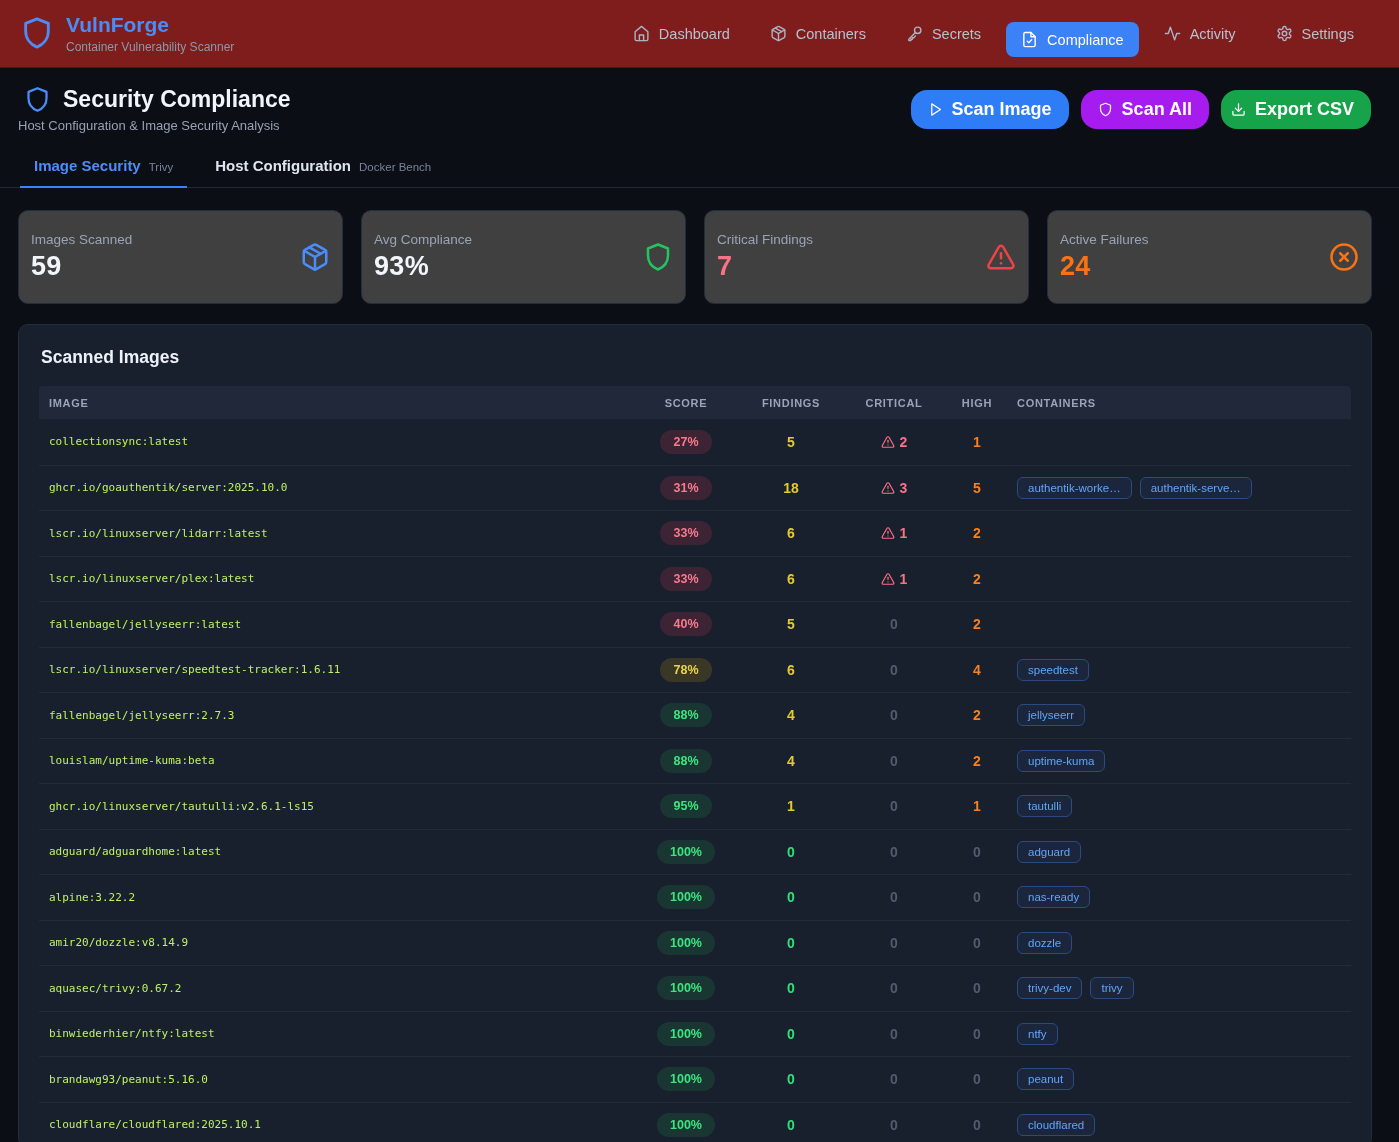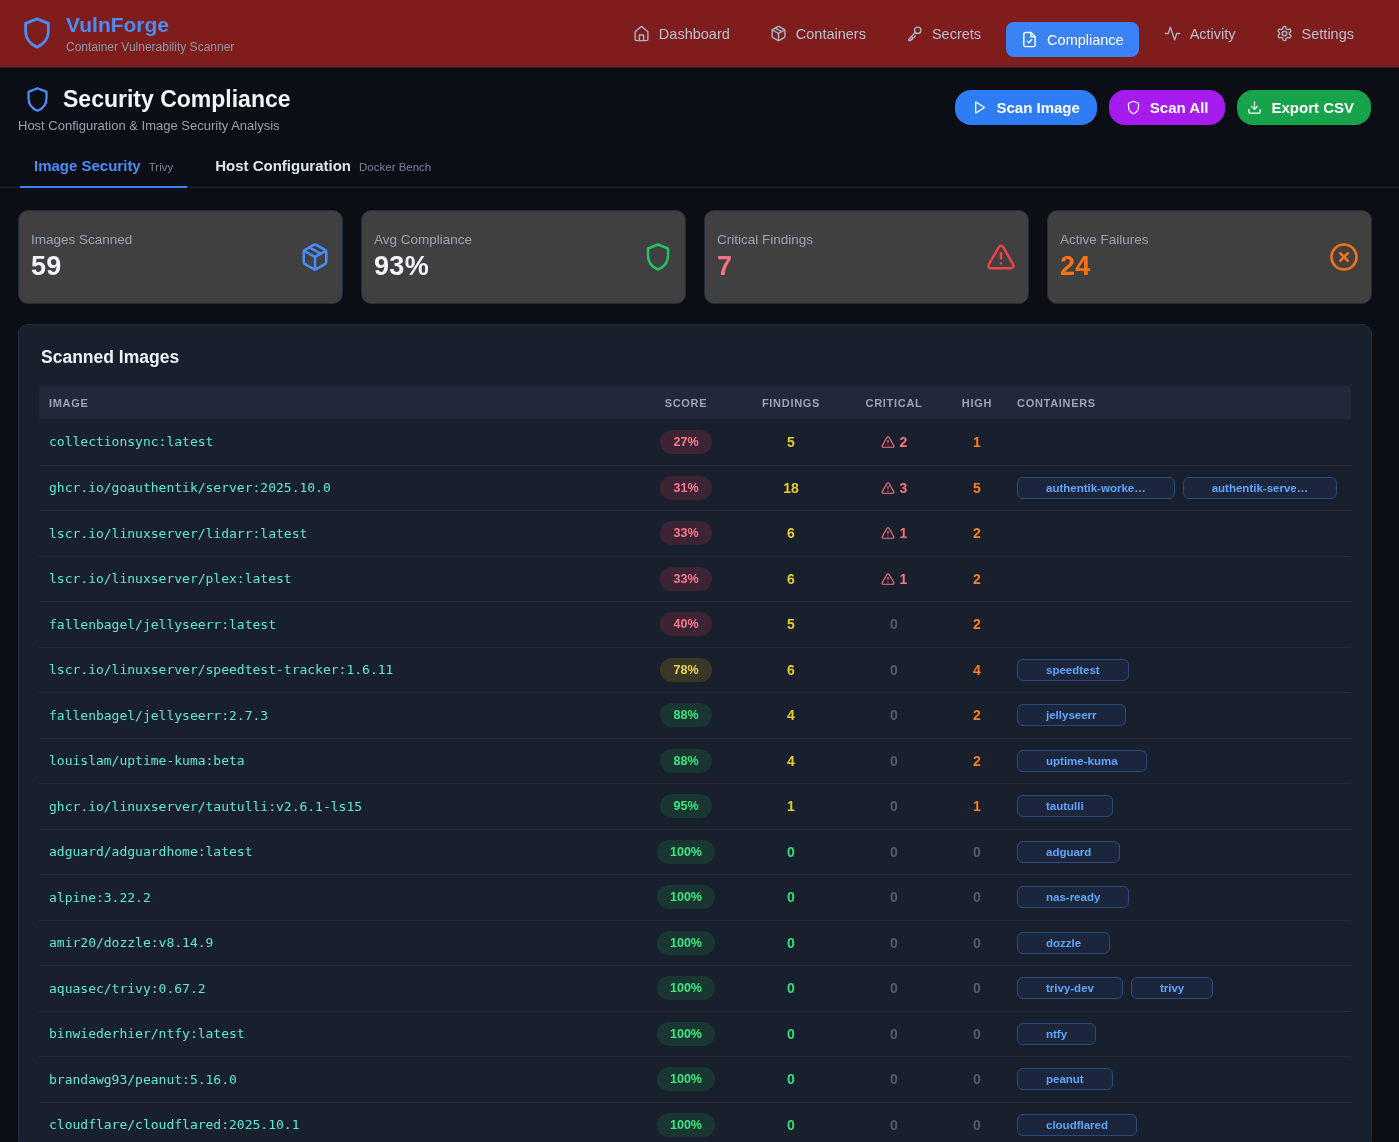--- a/index.html
+++ b/index.html
@@ -35,21 +35,21 @@
     display:flex; align-items:flex-start; justify-content:space-between;
     padding:18px 28px 0 18px;
   }
   .ph-title-row { display:flex; align-items:center; gap:12px; padding-left:6px; }
   .ph-title { font-size:23px; font-weight:bold; color:#f2f5fa; }
   .ph-shield { color:#4b8df8; }
   .ph-sub { color:#97a1b3; font-size:13px; margin-top:5px; }
   .ph-actions { display:flex; gap:12px; margin-top:4px; }
   .btn {
     display:flex; align-items:center; gap:9px; padding:9px 17px;
-    border:none; border-radius:16px; color:#fff; font-size:15px; font-weight:600;
+    border:none; border-radius:16px; color:#fff; font-size:18px; font-weight:600;
     font-family:"Liberation Sans", sans-serif; cursor:pointer;
   }
   .btn-blue   { background:#2e7cf6; }
   .btn-purple { background:#a61bee; }
   .btn-green  { background:#16a34a;padding-left:10px; }
 
   
   .tabs {
     display:flex; gap:14px; margin-top:16px; padding:0 20px;
     border-bottom:1px solid #202838;
@@ -95,41 +95,41 @@
   .th {
     font-size:11px; font-weight:bold; letter-spacing:.7px; color:#9aa4b6;
     text-transform:uppercase;
   }
   .col-image { padding-left:10px; text-align:left; }
   .col-mid { text-align:center; }
   .col-containers { padding-left:10px; text-align:left; }
   .trow { height:45.5px; border-top:1px solid #222b3c; }
   .trow:first-child { border-top:none; }
   .img-name {
-    font-family:"DejaVu Sans Mono", monospace; font-size:13px; color:#5eead4;
+    font-family:"DejaVu Sans Mono", monospace; font-size:11px; color:#bef264;
   }
   .num { font-size:14px; font-weight:bold; }
   .v-yellow { color:#e3cb2f; }
   .v-green  { color:#2fe077; }
   .v-orange { color:#f9801a; }
   .v-crit   { color:#fb7185; }
   .v-muted  { color:#525c6e; }
   .crit-cell { display:flex; align-items:center; justify-content:center; gap:5px; }
   .pill {
     display:inline-block; padding:5px 13px; border-radius:999px;
     font-size:12.5px; font-weight:bold;
   }
   .pill-bad  { color:#f87a8d; background:rgba(244,63,94,.17); }
   .pill-warn { color:#e8d44a; background:rgba(234,179,8,.17); }
   .pill-good { color:#3ce57e; background:rgba(34,197,94,.14); }
   .chips { display:flex; gap:8px; }
   .chip {
     color:#60a5fa; background:rgba(59,130,246,.08);
     border:1px solid #2b4a80; border-radius:6px;
-    padding:4px 28px; font-size:11.5px; white-space:nowrap; cursor:pointer;font-weight:bold;
+    padding:4px 10px; font-size:11.5px; white-space:nowrap; cursor:pointer;
   }
 </style>
 </head>
 <body>
 
 <nav class="topnav">
   <div class="brand">
     <span class="brand-icon">
       <svg width="34" height="34" viewBox="0 0 24 24" fill="none" stroke="currentColor" stroke-width="2" stroke-linecap="round" stroke-linejoin="round">
           <path d="M12 2l8 3.2v5.6c0 5.2-3.4 9.3-8 11.2-4.6-1.9-8-6-8-11.2V5.2z"></path>

